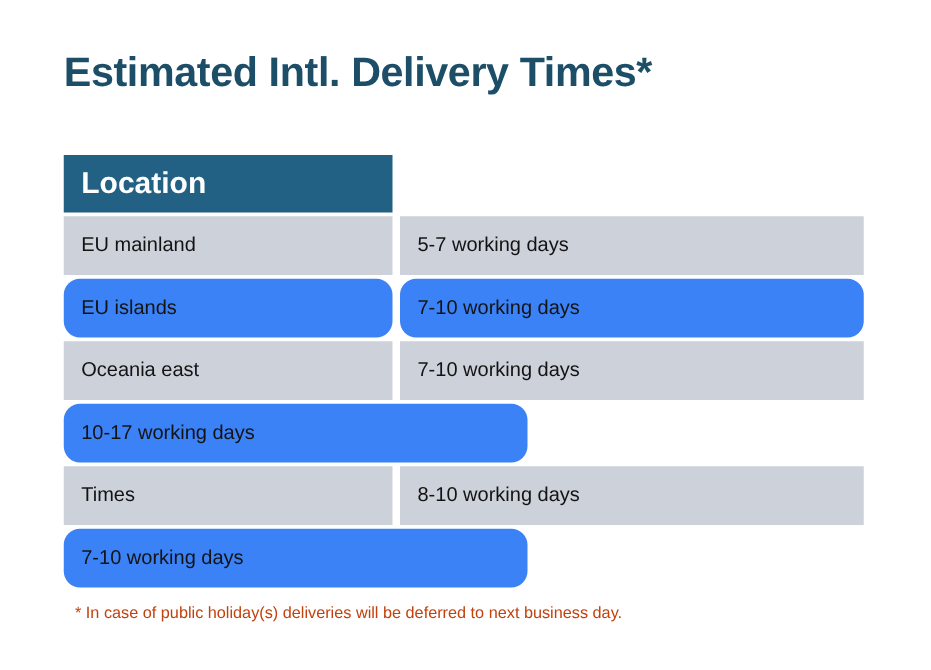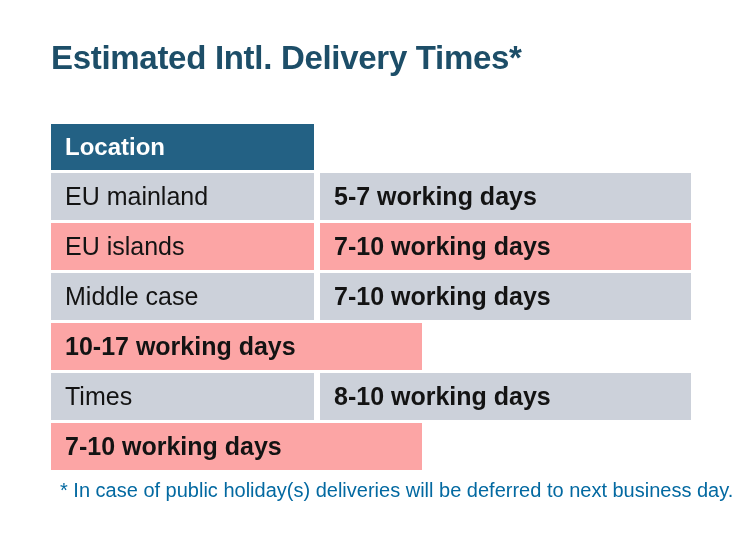--- a/index.html
+++ b/index.html
@@ -48,46 +48,46 @@
     gap: 6px;
     margin-bottom: 3px;
   }
 
   .cell {
     box-sizing: border-box;
     display: flex;
     align-items: center;
     height: 47px;
     padding: 0 14px;
-    font-size: 25px;
+    font-size: 16px;
     color: #131313;
     white-space: nowrap;
     overflow: hidden;
   }
 
   .col-location { width: 263px; flex: 0 0 263px; }
-  .col-delivery { width: 371px; flex: 0 0 371px; font-weight: bold; }
+  .col-delivery { width: 371px; flex: 0 0 371px; }
 
   .header-row .cell {
     background: #236184;
     color: #ffffff;
     font-weight: 700;
     font-size: 24px;
     height: 46px;
   }
 
   .row-dark .cell { background: #ccd1da; }
-  .row-light .cell { background: #fca5a5; }
+  .row-light .cell { background: #3b82f6; border-radius: 13px; }
 
   .footnote {
     position: absolute;
     left: 60px;
     top: 480px;
-    font-size: 20px;
-    color: #0369a1;
+    font-size: 13px;
+    color: #c2410c;
     line-height: 20px;
     white-space: nowrap;
   }
 </style>
 </head>
 <body>
 
 <div class="page">
 
   <div class="page-title">Estimated Intl. Delivery Times*</div>
@@ -102,21 +102,21 @@
       <div class="cell col-location">EU mainland</div>
       <div class="cell col-delivery">5-7 working days</div>
     </div>
 
     <div class="table-row row-light">
       <div class="cell col-location">EU islands</div>
       <div class="cell col-delivery">7-10 working days</div>
     </div>
 
     <div class="table-row row-dark">
-      <div class="cell col-location">Middle case</div>
+      <div class="cell col-location">Oceania east</div>
       <div class="cell col-delivery">7-10 working days</div>
     </div>
 
     <div class="table-row row-light">
       <div class="cell col-delivery">10-17 working days</div>
     </div>
 
     <div class="table-row row-dark">
       <div class="cell col-location">Times</div>
       <div class="cell col-delivery">8-10 working days</div>

